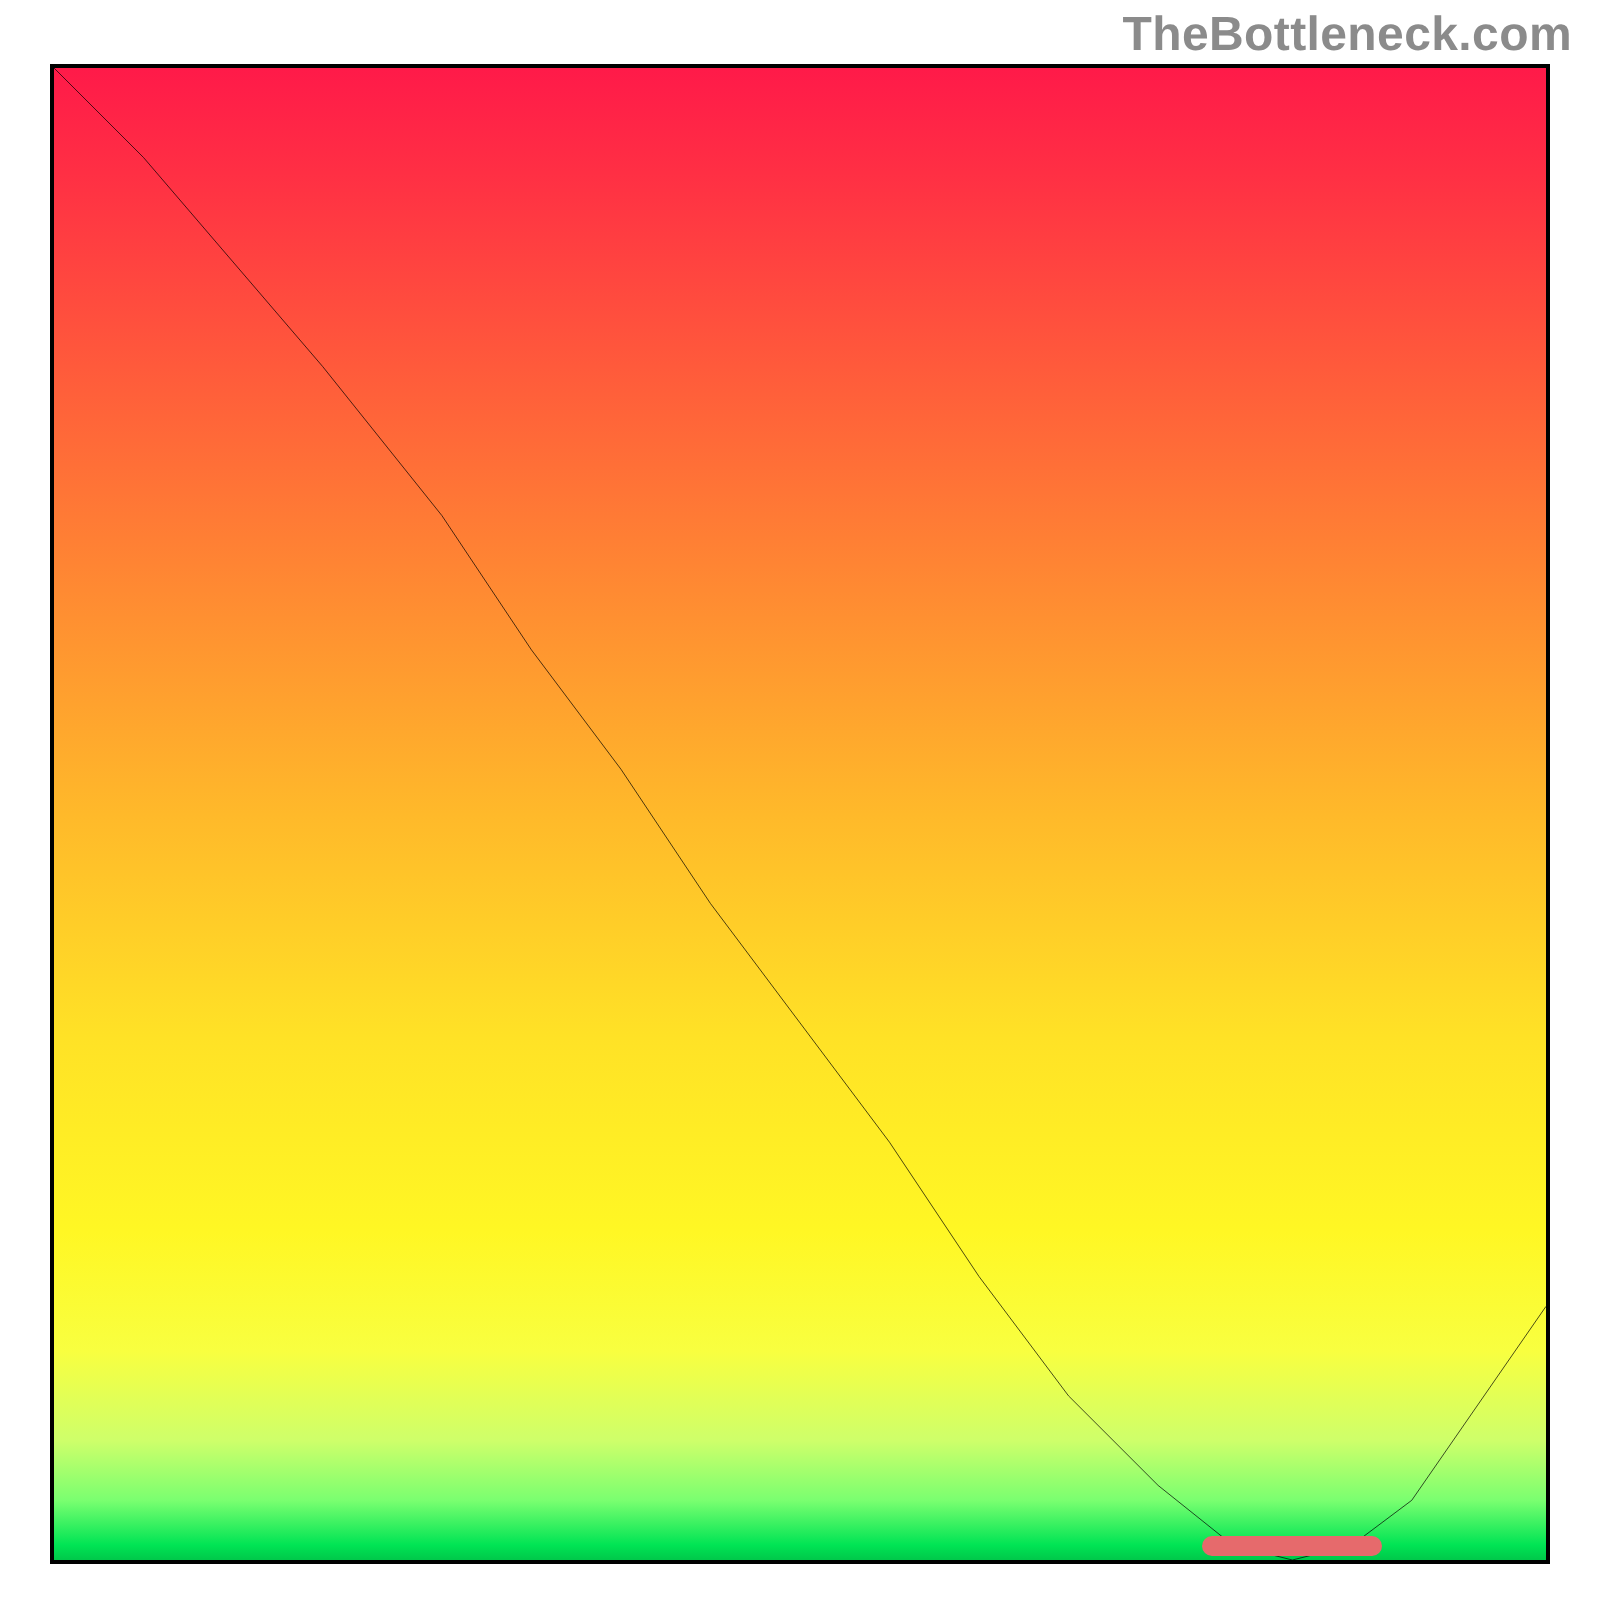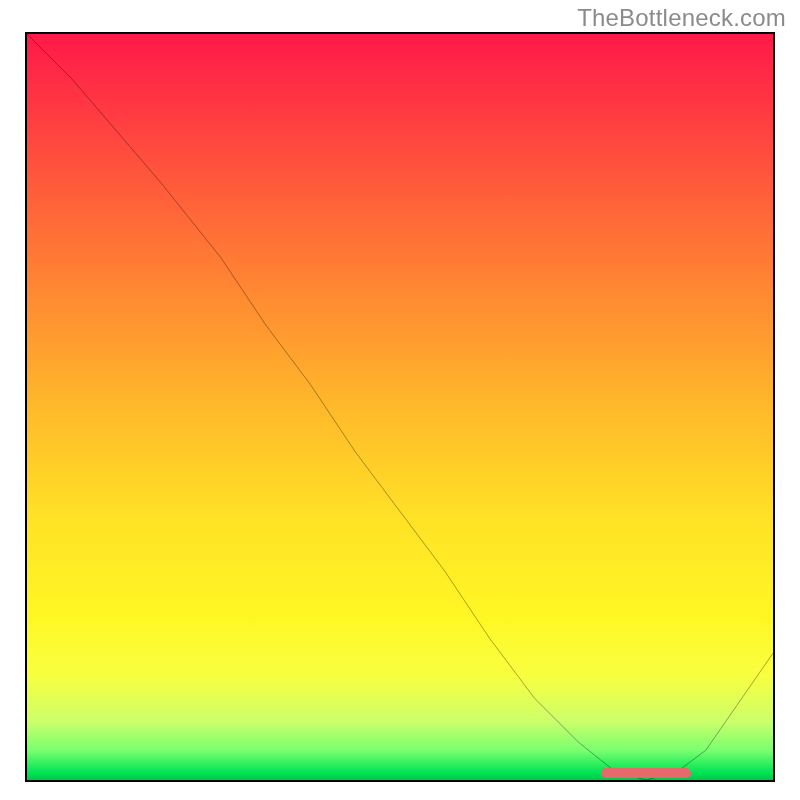--- a/index.html
+++ b/index.html
@@ -15,21 +15,21 @@
     position: relative;
     width: 800px;
     height: 800px;
   }
   .watermark {
     position: absolute;
     top: 4px;
     right: 14px;
     color: #8b8b8b;
     font-size: 24px;
-    font-weight: 400;
+    font-weight: 700;
     letter-spacing: 0.2px;
   }
   .plot-frame {
     position: absolute;
     left: 25px;
     top: 32px;
     width: 750px;
     height: 750px;
     background: #000; 
     padding: 0;

